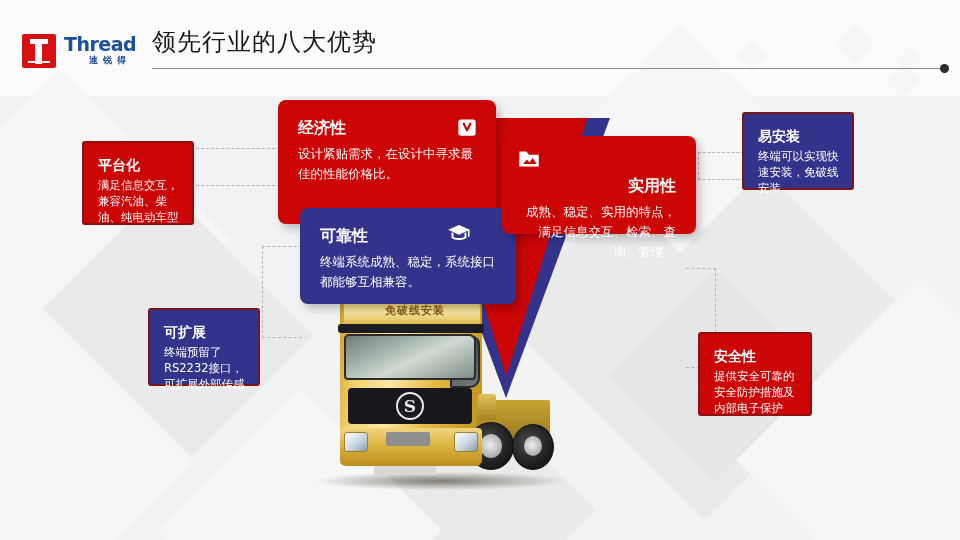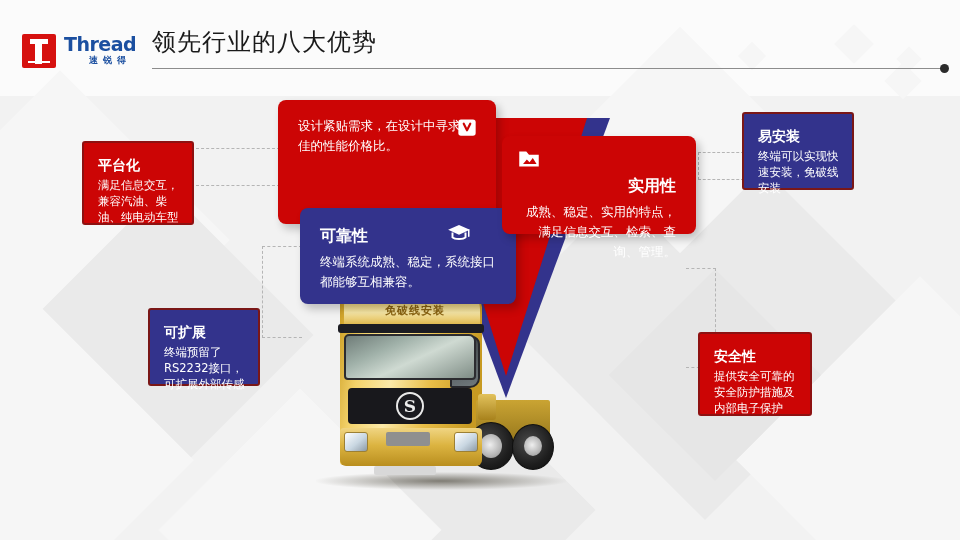--- a/index.html
+++ b/index.html
@@ -348,20 +348,21 @@
     <span class="body">终端预留了RS2232接口，可扩展外部传感</span>
   </div>
 
   <div class="card big red" id="card-economy">
     <span class="card-icon" style="right:16px; top:14px;">
       <svg viewBox="0 0 24 24">
           <rect x="4" y="5" width="16" height="15" rx="2.5" fill="#ffffff"></rect>
           <path d="M9 9 L12 15 L15 9" fill="none" stroke="#cc0505" stroke-width="2" stroke-linecap="round" stroke-linejoin="round"></path>
         </svg>
     </span>
+    <span class="ttl">经济性</span>
     <span class="body">设计紧贴需求，在设计中寻求最佳的性能价格比。</span>
   </div>
 
   <div class="card big blue" id="card-reliable">
     <span class="card-icon" style="right:44px; top:12px;">
       <svg viewBox="0 0 24 24">
           <path d="M2 9 L12 4.5 L22 9 L12 13.5 Z" fill="#ffffff"></path>
           <path d="M6 11.5 L6 16 C8 18 16 18 18 16 L18 11.5" fill="none" stroke="#ffffff" stroke-width="1.8"></path>
           <path d="M21 9.2 L21 15" stroke="#ffffff" stroke-width="1.4" stroke-linecap="round"></path>
         </svg>

